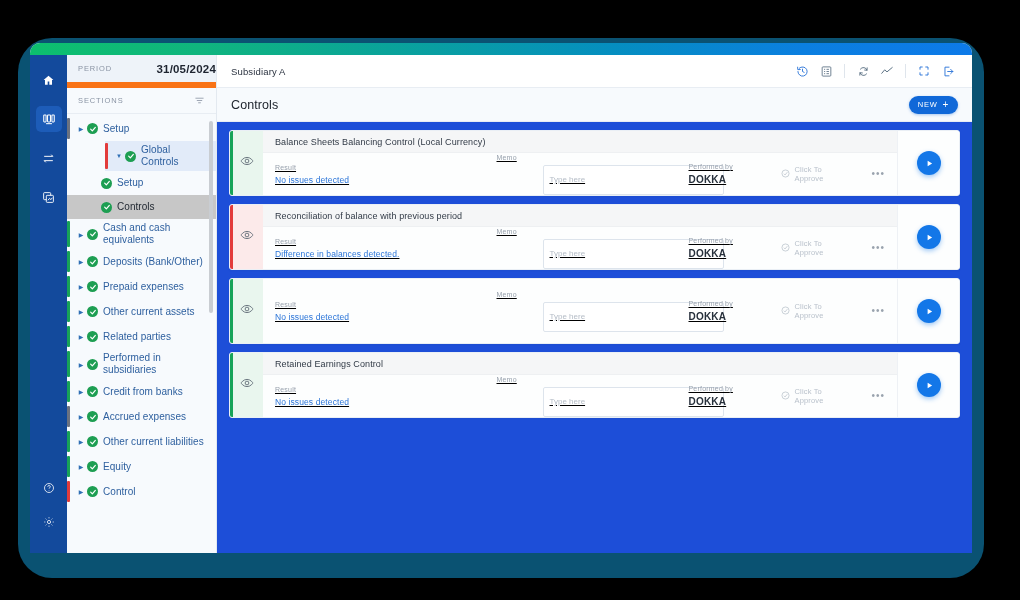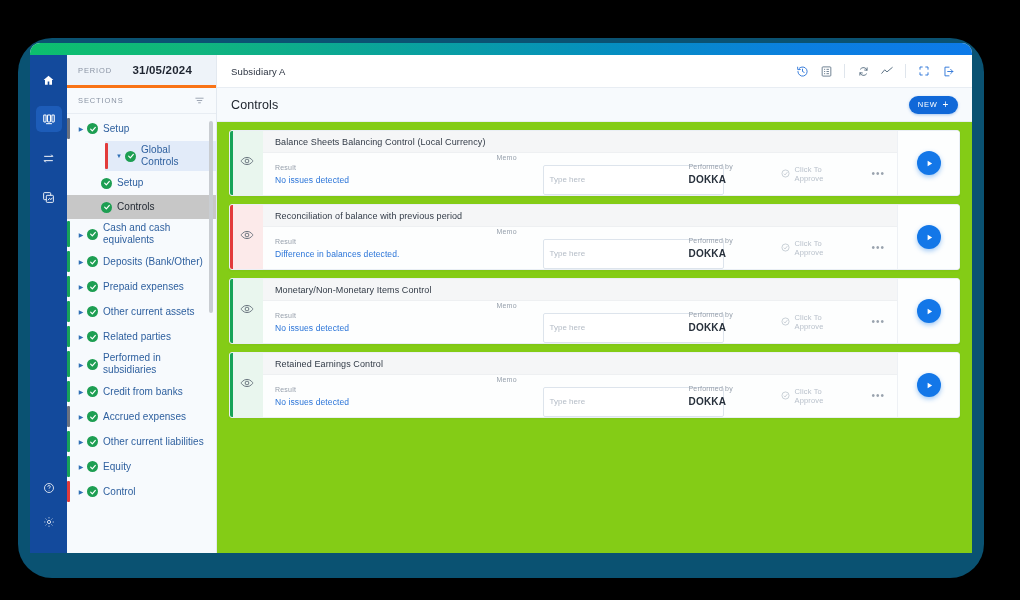--- a/index.html
+++ b/index.html
@@ -82,22 +82,22 @@
     display: flex;
     flex-direction: column;
     position: relative;
   }
   #period-row {
     height: 33px;
     background: #eef3f9;
     display: flex;
     align-items: center;
     justify-content: space-between;
-    padding: 0 24px 0 11px;
-    border-bottom: 3px solid #f97316;
+    padding: 0 0 0 11px;
+    border-bottom: 6px solid #f97316;
   }
   #period-label {
     font-size: 7.5px; letter-spacing: .9px;
     color: #8a94a4; font-weight: 400;
   }
   #period-value {
     font-size: 11.5px; color: #1e2430; font-weight: 700;
     letter-spacing: .2px;
     text-align: center;
   }
@@ -203,21 +203,21 @@
     height: 18px;
     padding: 0 9px;
     display: flex; align-items: center; gap: 5px;
     font-size: 7.5px; letter-spacing: .7px;
     box-shadow: 0 1px 3px rgba(16,104,216,.35);
   }
   #new-btn .plus { font-size: 10px; line-height: 10px; font-weight: 400; }
 
   #cards {
     flex: 1;
-    background: #84cc16;
+    background: #1d4ed8;
     padding: 8px 12px 0 12px;
     overflow: hidden;
   }
   .card {
     display: flex;
     background: #ffffff;
     border: 1px solid #eaeff5;
     border-radius: 3px;
     margin-bottom: 8px;
     height: 66px;
@@ -248,21 +248,21 @@
     border-bottom: 1px solid #eef0f2;
   }
   .card-title { font-size: 9px; color: #313a46; letter-spacing: .1px; }
   .card-fields {
     flex: 1;
     display: flex;
     align-items: center;
     padding: 0 12px;
     background: #fdfefe;
   }
-  .field { display: flex; flex-direction: column; justify-content: center; }
+  .field { display: flex; flex-direction: column; justify-content: center; text-decoration: underline; }
   .field-label { font-size: 7px; color: #97a0ac; margin-bottom: 4px; letter-spacing: .2px; }
   .field-result { font-size: 8.5px; color: #2a74d8; letter-spacing: .1px; }
   .f-result { width: 246px; }
   .f-memo { width: 192px; }
   .memo-input {
     width: 181px; height: 30px;
     border: 1px solid #dde4ec;
     border-radius: 2px;
     background: #fff;
     font-size: 8px; color: #b4bcc6;
@@ -668,23 +668,20 @@
         </div>
         <div class="card">
           <div class="card-strip ok">
             <span class="edge"></span>
             <span><svg width="14" height="14" viewBox="0 0 24 24" fill="none" stroke="currentColor" stroke-width="1.5">
                 <path d="M1.8 12S5.5 5.8 12 5.8 22.2 12 22.2 12 18.5 18.2 12 18.2 1.8 12 1.8 12z"></path>
                 <circle cx="12" cy="12" r="3.2"></circle>
               </svg></span>
           </div>
           <div class="card-body">
-            <div class="card-title-row">
-              <span class="card-title">Monetary/Non-Monetary Items Control</span>
-            </div>
             <div class="card-fields">
               <div class="field f-result">
                 <span class="field-label">Result</span>
                 <span class="field-result">No issues detected</span>
               </div>
               <div class="field f-memo">
                 <span class="field-label">Memo</span>
                 <div class="memo-input">Type here</div>
               </div>
               <div class="field f-perf">

